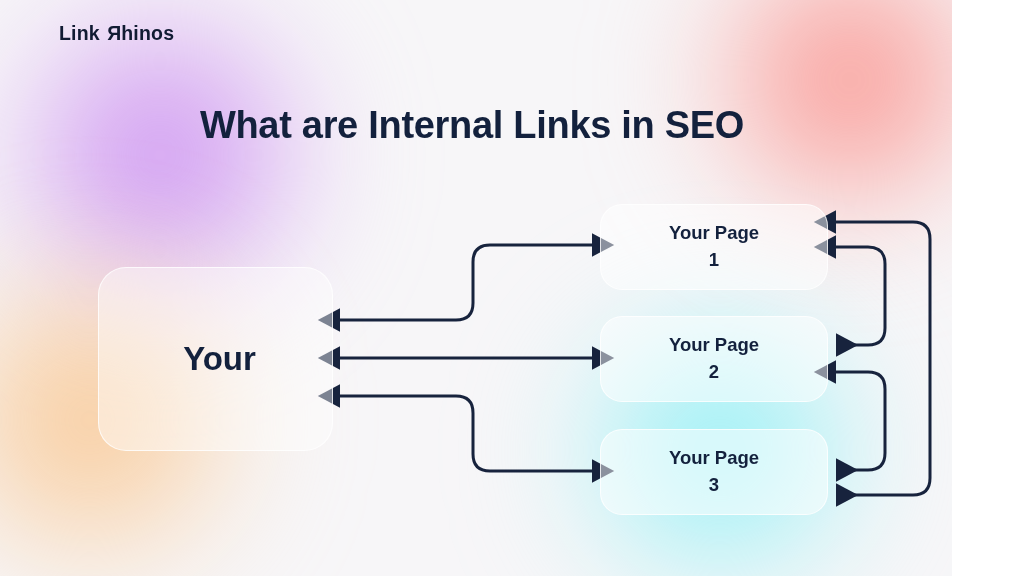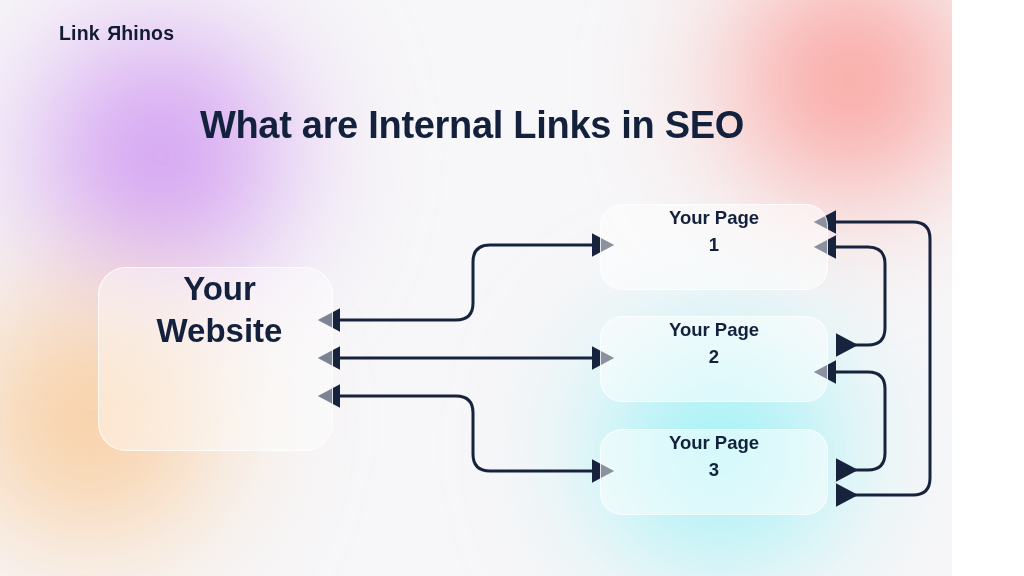--- a/index.html
+++ b/index.html
@@ -80,20 +80,21 @@
     font-size:38px;
     font-weight:700;
     letter-spacing:-.3px;
     color:#13213d;
   }
 
   
   .node {
     position:absolute;
     display:flex;
+    align-items:center;
     justify-content:center;
     text-align:center;
     color:#13213d;
     font-weight:700;
     background:rgba(255,255,255,.50);
     border:1px solid rgba(255,255,255,.78);
     border-radius:22px;
   }
 
   #node-website {
@@ -168,21 +169,20 @@
     <path class="conn" marker-start="url(#ah-left)" marker-end="url(#ah-left)" d="M 836 247 L 868 247 Q 885 247 885 264 L 885 328 Q 885 345 868 345 L 836 345"></path>
 
     <path class="conn" marker-start="url(#ah-left)" marker-end="url(#ah-left)" d="M 836 372 L 868 372 Q 885 372 885 389 L 885 453 Q 885 470 868 470 L 836 470"></path>
 
     <path class="conn" marker-start="url(#ah-left)" marker-end="url(#ah-left)" d="M 836 222 L 913 222 Q 930 222 930 239 L 930 478 Q 930 495 913 495 L 836 495"></path>
   </svg>
 
   <div class="node" id="node-website">
     <div>
       <div>Your</div>
-      <div>Website</div>
     </div>
   </div>
 
   <div class="node page-node" id="node-page-1">
     <div>
       <div>Your Page</div>
       <div>1</div>
     </div>
   </div>
 

